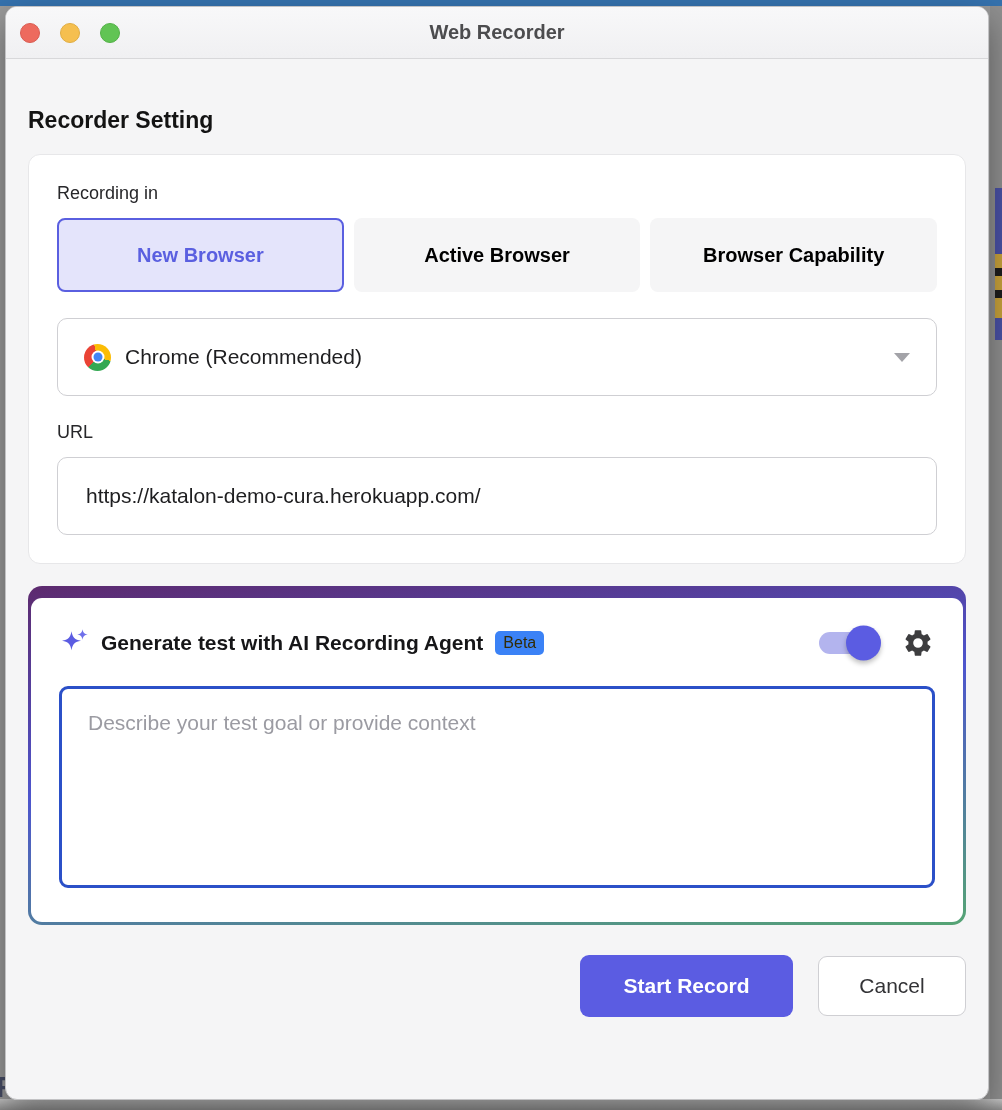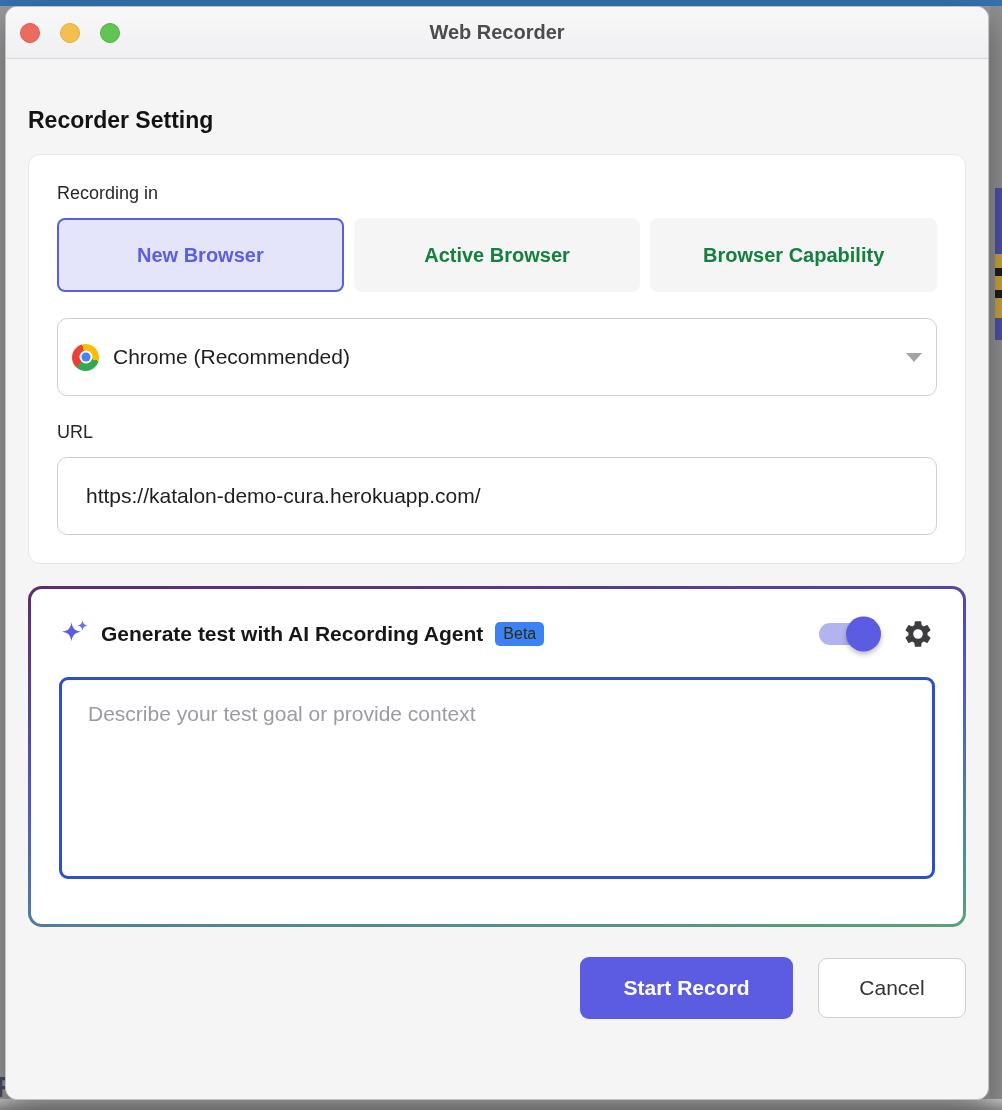--- a/index.html
+++ b/index.html
@@ -55,29 +55,29 @@
   .card {
     margin-top: 20px; background: #ffffff; border: 1px solid #e7e7e9;
     border-radius: 12px; padding: 28px;
   }
   .field-label { font-size: 18px; color: #27272a; margin-bottom: 14px; }
   .tabs { display: flex; gap: 10px; }
   .tab {
     flex: 1; height: 74px; border-radius: 8px; display: flex;
     align-items: center; justify-content: center;
     font-size: 20px; font-weight: bold; cursor: pointer;
-    background: #f5f5f6; color: #15803d; border: 2px solid transparent;
+    background: #f5f5f6; color: #000000; border: 2px solid transparent;
   }
   .tab.selected { background: #e4e4fb; border-color: #5a5fe0; color: #5a5fe0; }
 
   .spacer-24 { height: 26px; }
 
   .select-box {
     height: 78px; border: 1px solid #cfcfd3; border-radius: 10px; background: #fff;
-    display: flex; align-items: center; padding: 0 14px; cursor: pointer;
+    display: flex; align-items: center; padding: 0 26px; cursor: pointer;
   }
   .select-box .sel-text { font-size: 21px; color: #1e1e20; margin-left: 14px; }
   .chrome-icon { width: 27px; height: 27px; border-radius: 50%; position: relative; flex: 0 0 auto;
     background: conic-gradient(from -135deg, #ea4335 0deg 120deg, #fbbc05 120deg 240deg, #34a853 240deg 360deg); }
   .chrome-icon::before { content: ""; position: absolute; left: 50%; top: 50%; width: 13px; height: 13px;
     transform: translate(-50%,-50%); background: #fff; border-radius: 50%; }
   .chrome-icon::after { content: ""; position: absolute; left: 50%; top: 50%; width: 9px; height: 9px;
     transform: translate(-50%,-50%); background: #4285f4; border-radius: 50%; }
   .caret-down { margin-left: auto; width: 0; height: 0;
     border-left: 8px solid transparent; border-right: 8px solid transparent;
@@ -87,21 +87,21 @@
     width: 100%; height: 78px; border: 1px solid #cfcfd3; border-radius: 10px;
     font-family: "Liberation Sans", sans-serif; font-size: 21px; color: #1e1e20;
     padding: 0 28px; background: #fff; outline: none;
   }
 
   
   .ai-wrap {
     margin-top: 22px; border-radius: 14px; padding: 3px;
     background: linear-gradient(172deg, #5d2a6e 0%, #4d55cd 45%, #55a474 100%);
   }
-  .ai-card { background: #fff; border-radius: 11px; padding: 28px 28px 41px 28px; }
+  .ai-card { background: #fff; border-radius: 11px; padding: 28px 28px 30px 28px; margin-top: 9px; }
   .ai-header { display: flex; align-items: center; }
   .sparkle-icon { width: 30px; height: 30px; flex: 0 0 auto; }
   .ai-title { font-size: 21px; font-weight: bold; color: #161618; margin-left: 12px; }
   .beta-badge {
     margin-left: 12px; background: #3b82f6; color: #332b06; font-size: 16px;
     padding: 4px 8px; border-radius: 5px; line-height: 1;
   }
   .toggle { margin-left: auto; position: relative; width: 60px; height: 22px;
     background: #b3b4ee; border-radius: 11px; cursor: pointer; }
   .toggle .knob { position: absolute; right: -2px; top: 50%; transform: translateY(-50%);

